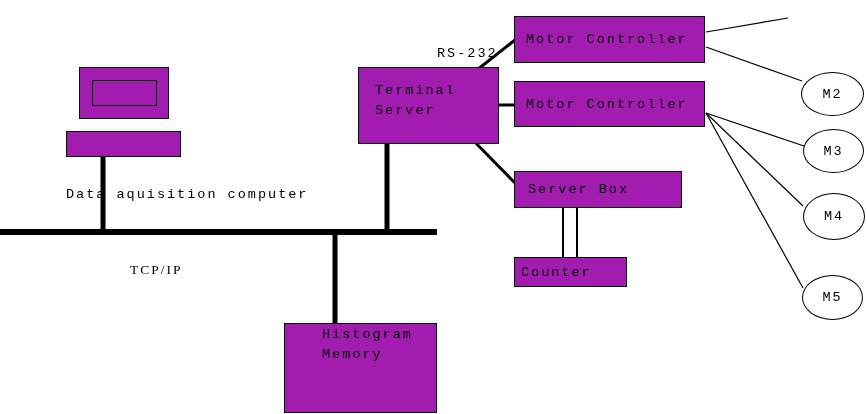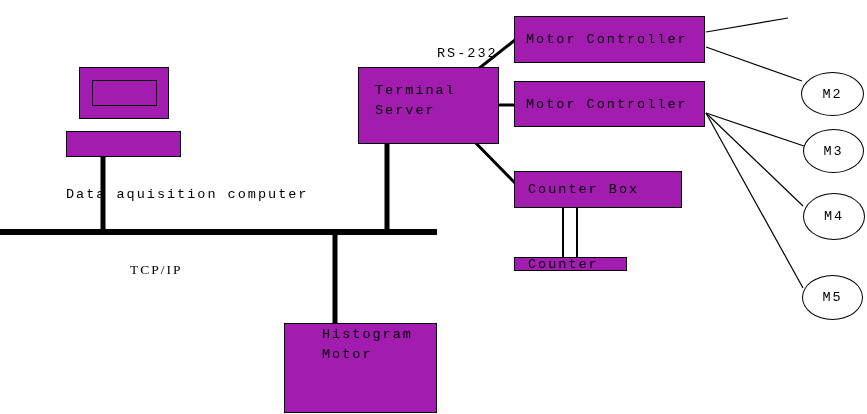--- a/index.html
+++ b/index.html
@@ -87,31 +87,31 @@
   <div class="freelabel" style="left:437px; top:30px;">RS-232</div>
 
   <div class="node vcenter" style="left:514px; top:16px; width:191px; height:47px; padding-left:11px;">
     <span>Motor Controller</span>
   </div>
   <div class="node vcenter" style="left:514px; top:81px; width:191px; height:46px; padding-left:11px;">
     <span>Motor Controller</span>
   </div>
 
   <div class="node vcenter" style="left:514px; top:171px; width:168px; height:37px; padding-left:13px;">
-    <span>Counter Box</span>
+    <span>Server Box</span>
   </div>
-  <div class="node vcenter" style="left:514px; top:257px; width:113px; height:14px; padding-left:13px;">
+  <div class="node vcenter" style="left:514px; top:257px; width:113px; height:30px; padding-left:6px;">
     <span>Counter</span>
   </div>
 
   <div class="freelabel" style="left:130px; top:246px;font-family:Liberation Serif, serif;">TCP/IP</div>
 
   <div class="node twoline" style="left:284px; top:323px; width:153px; height:90px; padding:1px 0 0 37px;">
     <div>Histogram</div>
-    <div>Motor</div>
+    <div>Memory</div>
   </div>
 
   <div class="ellipse" style="left:801px; top:72px; width:63px; height:44px;">
     <span>M2</span>
   </div>
   <div class="ellipse" style="left:803px; top:129px; width:61px; height:44px;">
     <span>M3</span>
   </div>
   <div class="ellipse" style="left:803px; top:193px; width:62px; height:47px;">
     <span>M4</span>

